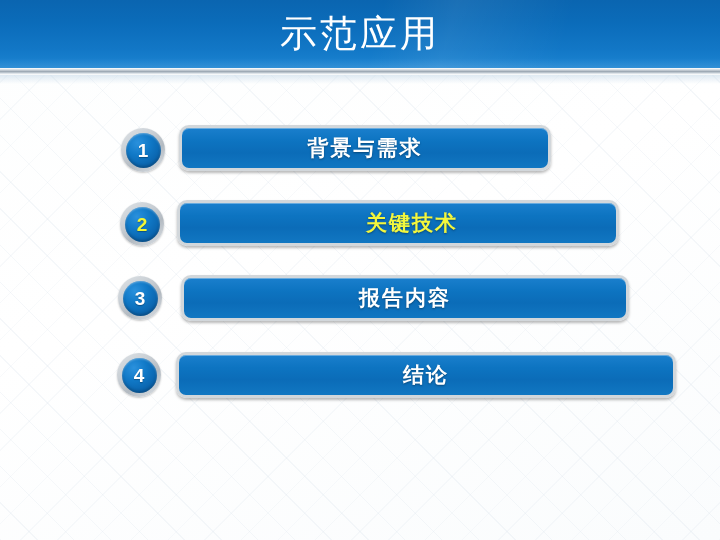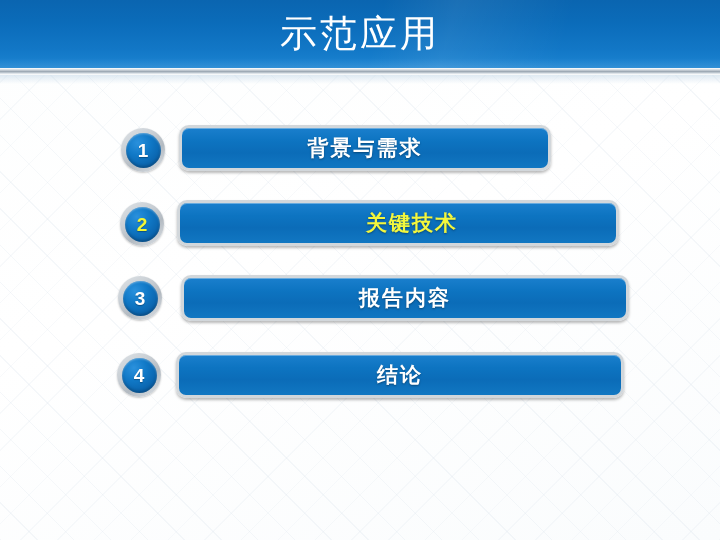--- a/index.html
+++ b/index.html
@@ -199,19 +199,19 @@
           <div class="badge-inner">3</div>
         </div>
         <div class="bar" style="left: 181px; top: 275px; width: 448px;">
           <div class="bar-label">报告内容</div>
         </div>
       </div>
       <div class="agenda-row" style="left: 0px; top: 0px;">
         <div class="badge" style="left: 117px; top: 353px;">
           <div class="badge-inner">4</div>
         </div>
-        <div class="bar" style="left: 176px; top: 352px; width: 448px;">
+        <div class="bar" style="left: 176px; top: 352px; width: 500px;">
           <div class="bar-label">结论</div>
         </div>
       </div>
     </div>
 
 </div>
 
 </body></html>

